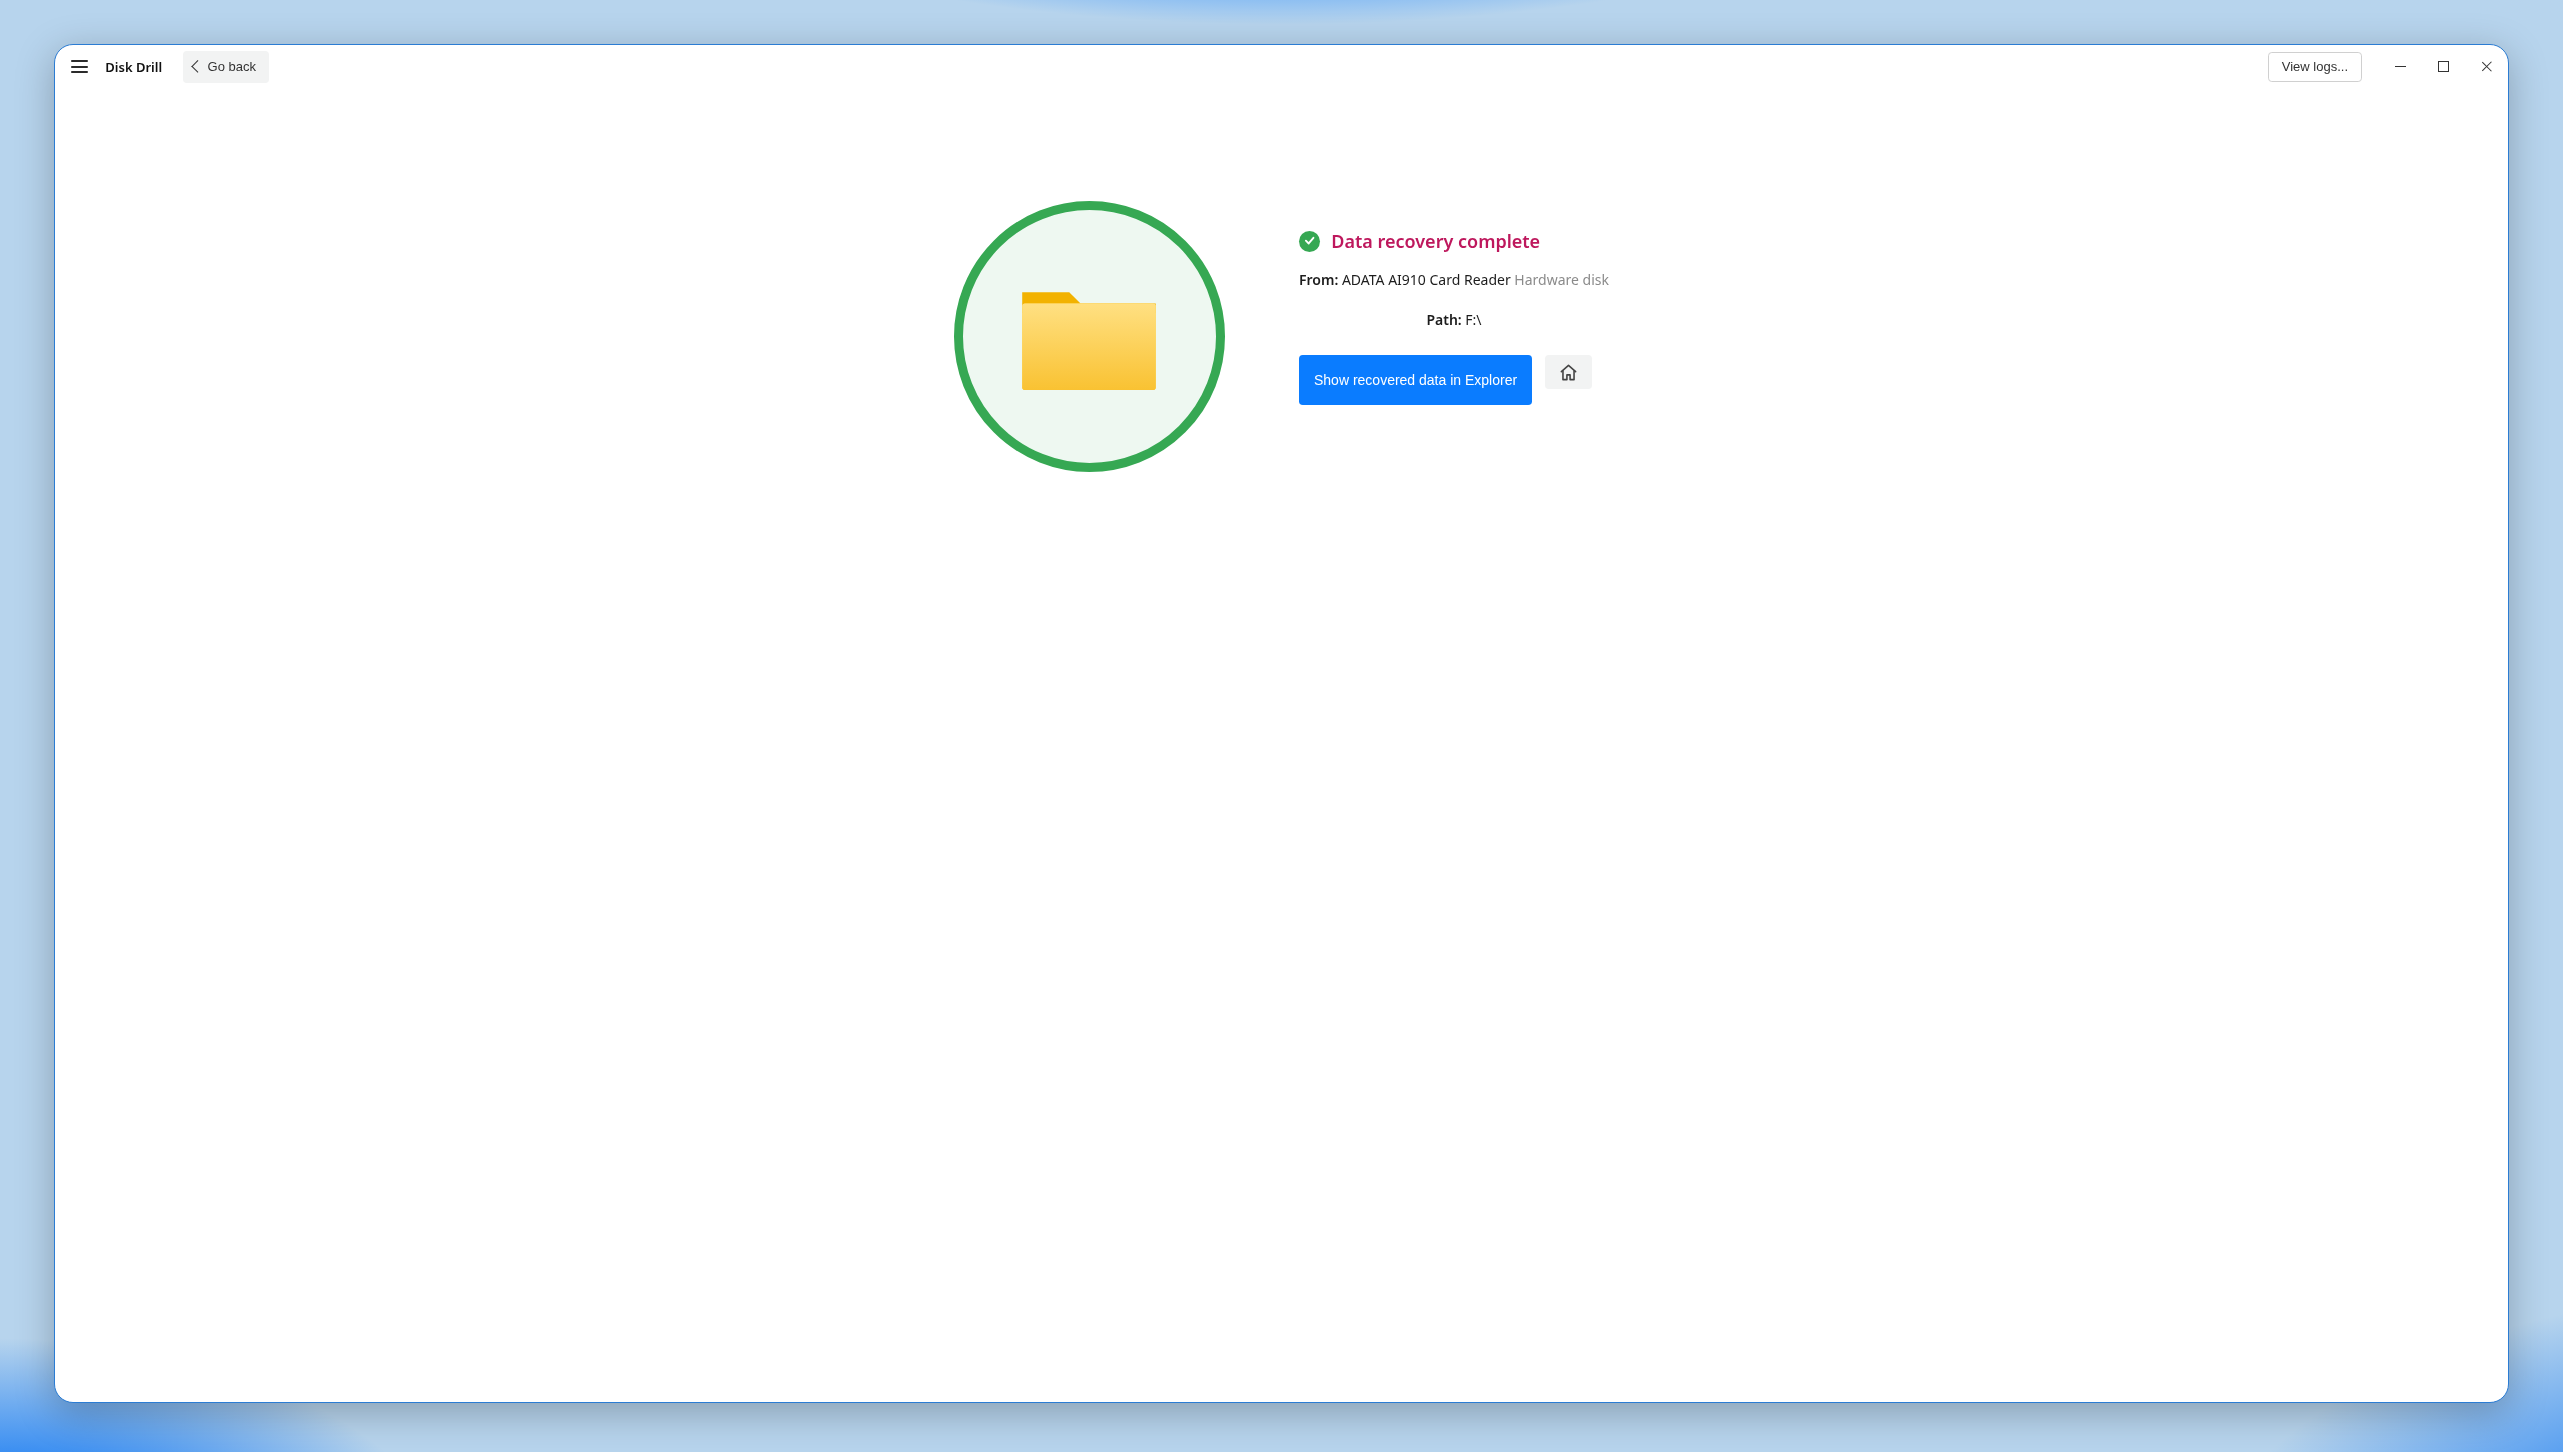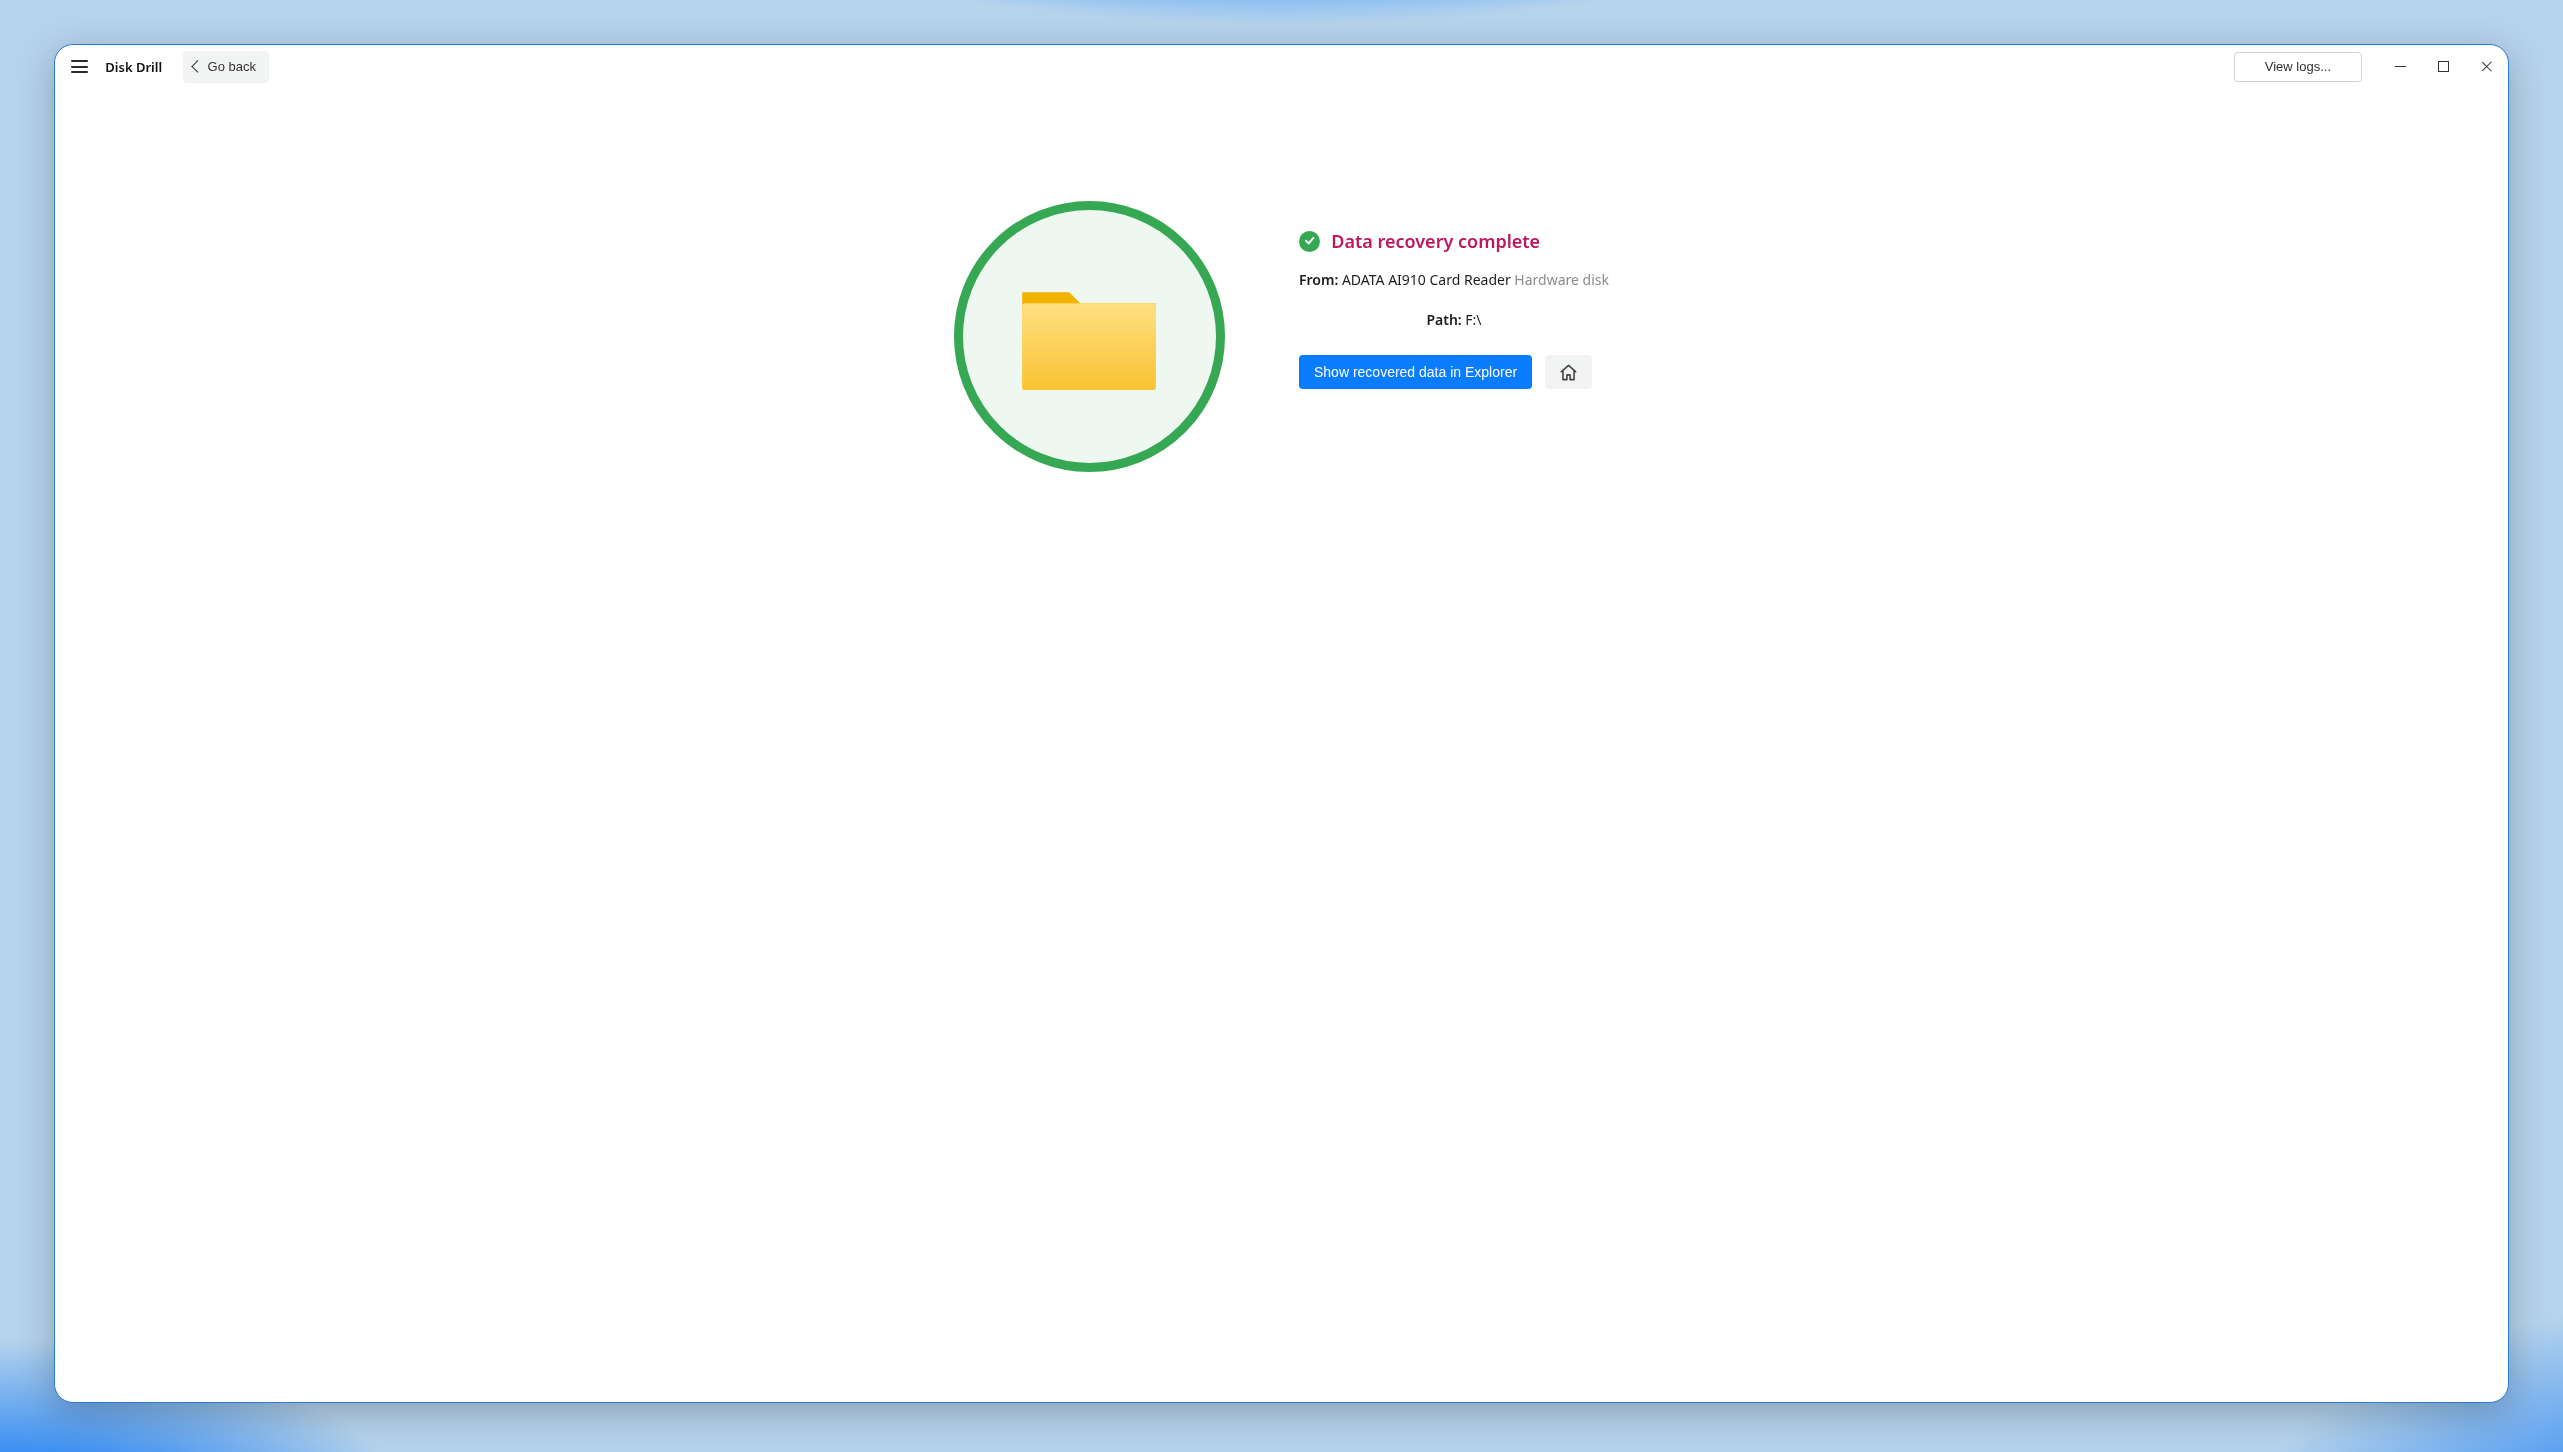--- a/index.html
+++ b/index.html
@@ -54,21 +54,21 @@
       padding:0 13px 0 9.4px;
       display:flex;align-items:center;gap:5.7px;
       background:#f2f3f3;
       border:none;
       border-radius:3.8px;
       font-size:13px;color:#333;cursor:pointer;
     }
     .chev-left{width:9.4px;height:9.4px;border-left:1.9px solid #333;border-bottom:1.9px solid #333;transform:rotate(45deg);}
     .titlebar-spacer{flex:1;}
     .viewlogs-btn{
-      height:30px;padding:0 30px;
+      height:30px;padding:0 13px;
       background:#fff;border:0.9px solid #d0d0d0;border-radius:3.8px;
       font-size:13px;color:#333;cursor:pointer;
       margin-right:17px;
     }
     .win-controls{display:flex;height:43px;}
     .win-btn{width:43px;height:43px;display:flex;align-items:center;justify-content:center;background:none;border:none;cursor:pointer;}
     .win-btn .min{width:10.4px;height:1.4px;background:#333;}
     .win-btn .max{width:10.4px;height:10.4px;border:1.4px solid #333;}
     .win-btn .x{width:13px;height:13px;position:relative;}
     .win-btn .x::before,.win-btn .x::after{content:"";position:absolute;left:50%;top:0;width:1.4px;height:100%;background:#333;}
@@ -104,21 +104,21 @@
       font-size:36px;font-weight:600;color:#111;letter-spacing:-0.5px;
       margin-top:7.5px;
     }
     .meta{font-size:14px;color:#1d1d1d;margin-top:17px;}
     .meta .grey{color:#8b8b8b;}
     .meta b{font-weight:600;}
     .meta+.meta{margin-top:21px;text-align:center;}
     .actions{display:flex;gap:13px;margin-top:26px;}
     .primary-btn{
       background:#0a7cff;color:#fff;border:none;border-radius:3.8px;
-      height:34px;padding:0 15px;font-size:14px;cursor:pointer;text-align:center;
+      height:50px;padding:0 15px;font-size:14px;cursor:pointer;text-align:center;
     }
     .home-btn{
       height:34px;width:47px;background:#f2f3f3;border:none;border-radius:3.8px;
       display:flex;align-items:center;justify-content:center;cursor:pointer;
     }
   </style>
 </head>
 <body>
 
 <div class="bg-art"></div>

